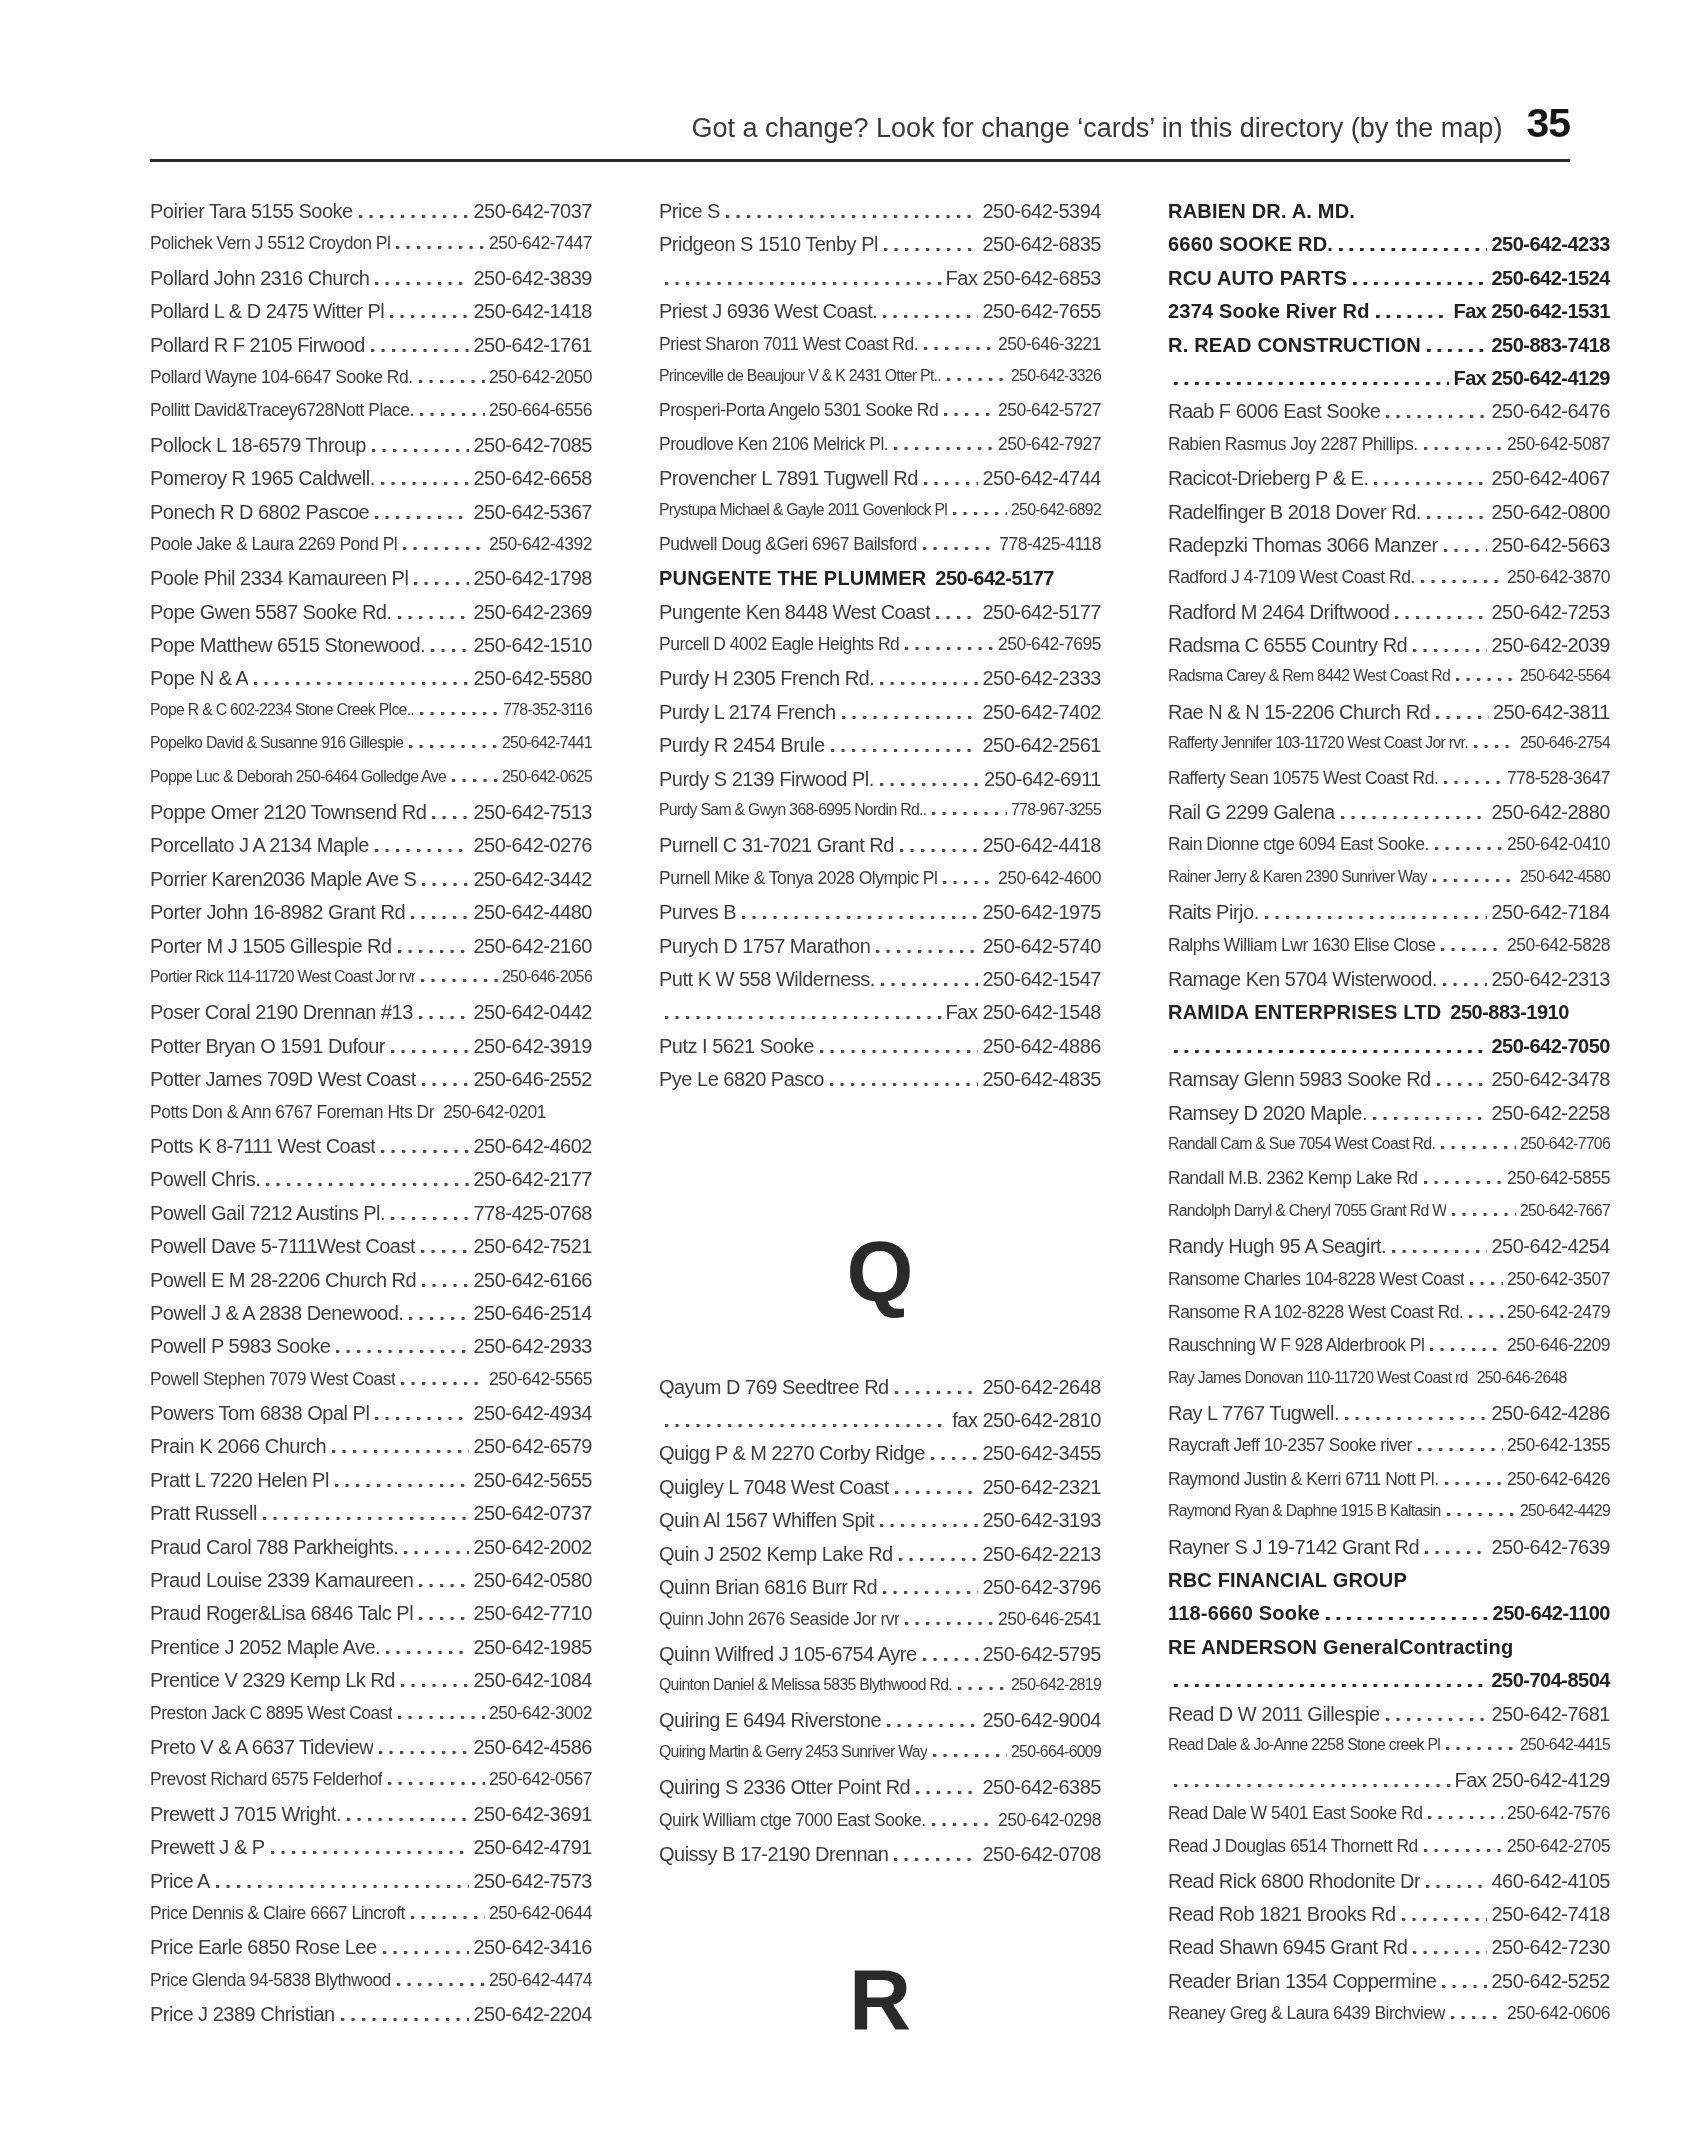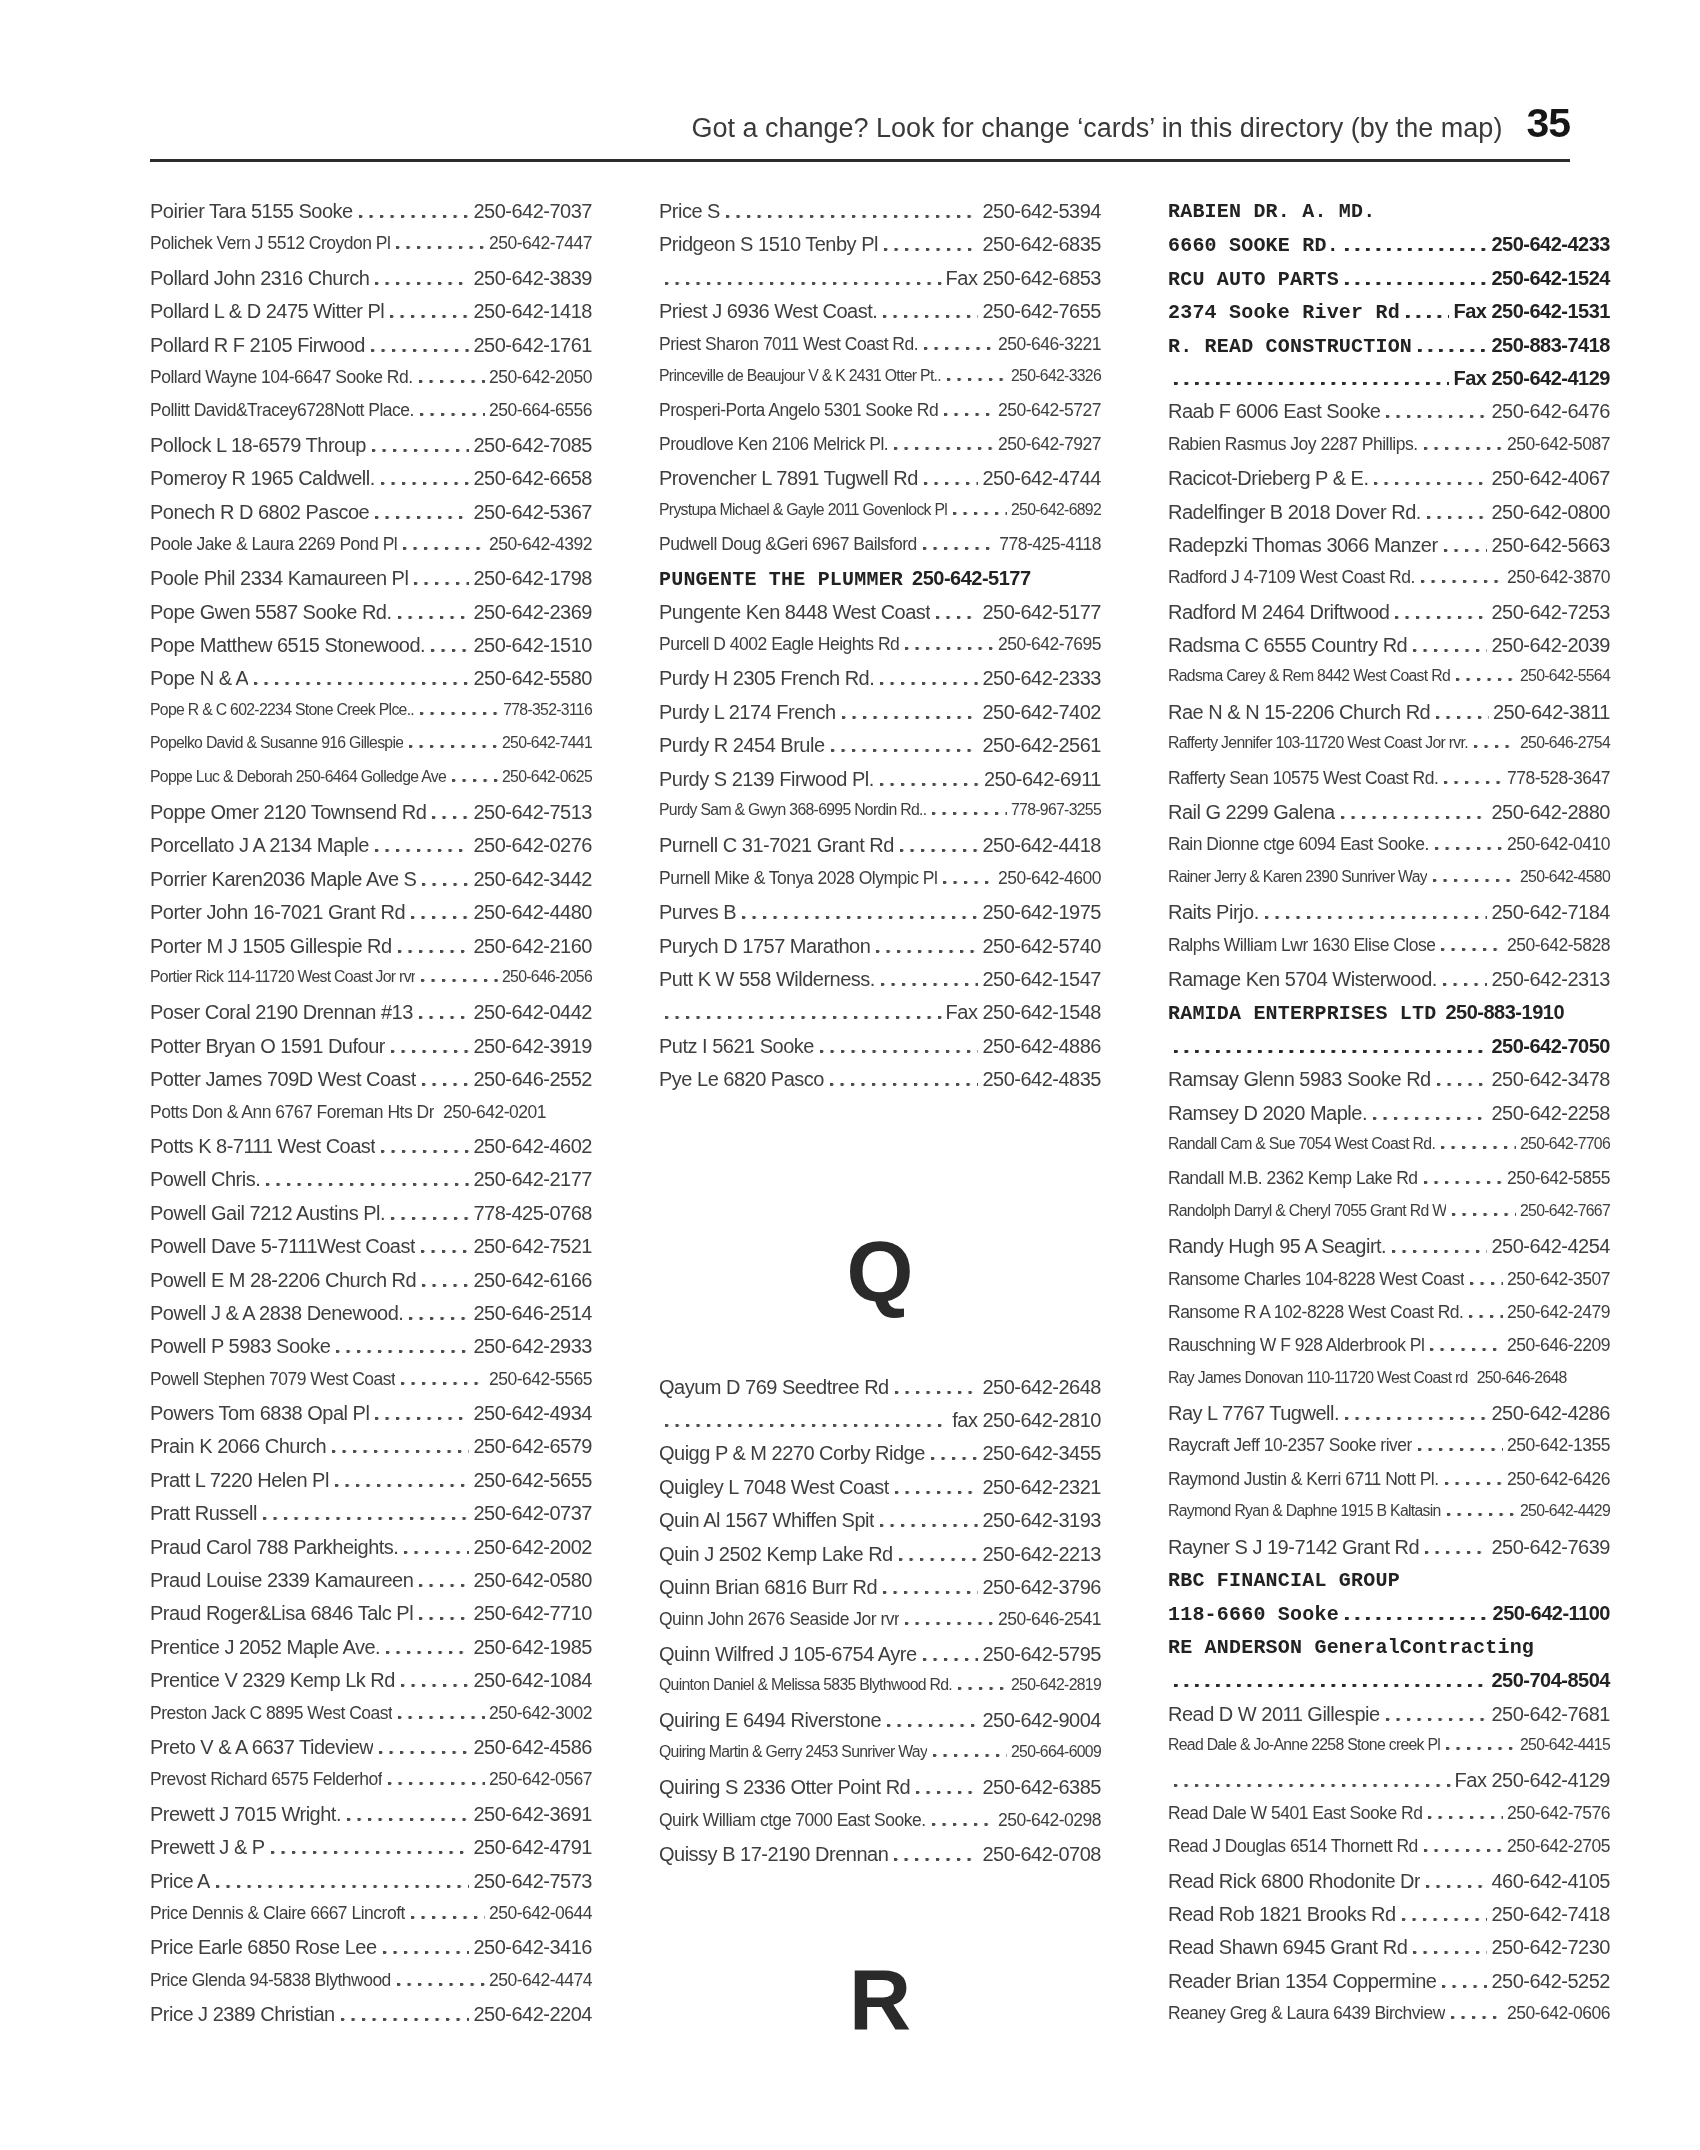--- a/index.html
+++ b/index.html
@@ -20,21 +20,21 @@
   .row.xs{font-size:15.8px;letter-spacing:-0.7px;}
   .nm{white-space:nowrap;flex:0 1 auto;min-width:0;overflow:hidden;}
   .dots{
     flex:1 1 8px;min-width:6px;height:3px;align-self:baseline;
     background-image:radial-gradient(circle at 1.6px 1.4px,#4c4c4c 1.5px,transparent 2.1px);
     background-size:10.5px 3px;background-repeat:repeat-x;background-position:left bottom;
     margin:0 4px 0 6px;
   }
   .ph{white-space:nowrap;flex:0 0 auto;}
   .row.b{color:#222222;font-weight:700;}
-  .row.b .nm{letter-spacing:0.2px;font-family:Liberation Mono, monospace;}
+  .row.b .nm{letter-spacing:0.2px;}
   .row.b .dots{background-image:radial-gradient(circle at 1.8px 1.4px,#2a2a2a 1.7px,transparent 2.3px);}
   .row.nd .ph{margin-left:9px;}
   .letter{font-weight:700;font-size:86px;line-height:86px;color:#2a2a2a;text-align:center;}
   .letter-q{margin-top:126px;margin-bottom:62px;}
   .letter-r{margin-top:80px;}
 </style>
 </head>
 <body>
 
 <div class="page">
@@ -144,21 +144,21 @@
           <span class="nm">Porcellato J A 2134 Maple</span>
           <span class="dots"></span>
           <span class="ph">250-642-0276</span>
         </div>
         <div class="row">
           <span class="nm">Porrier Karen2036 Maple Ave S</span>
           <span class="dots"></span>
           <span class="ph">250-642-3442</span>
         </div>
         <div class="row">
-          <span class="nm">Porter John 16-7021 Grant Rd</span>
+          <span class="nm">Porter John 16-8982 Grant Rd</span>
           <span class="dots"></span>
           <span class="ph">250-642-4480</span>
         </div>
         <div class="row">
           <span class="nm">Porter M J 1505 Gillespie Rd</span>
           <span class="dots"></span>
           <span class="ph">250-642-2160</span>
         </div>
         <div class="row xs">
           <span class="nm">Portier Rick 114-11720 West Coast Jor rvr</span>

